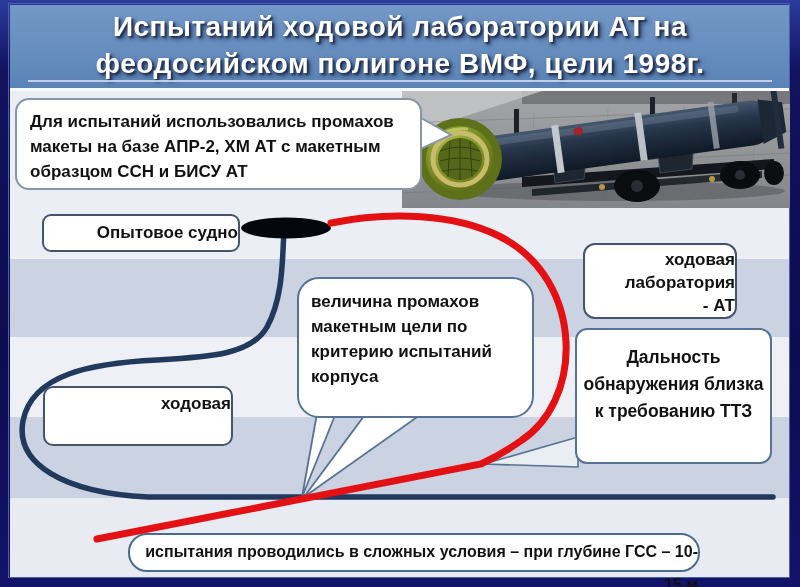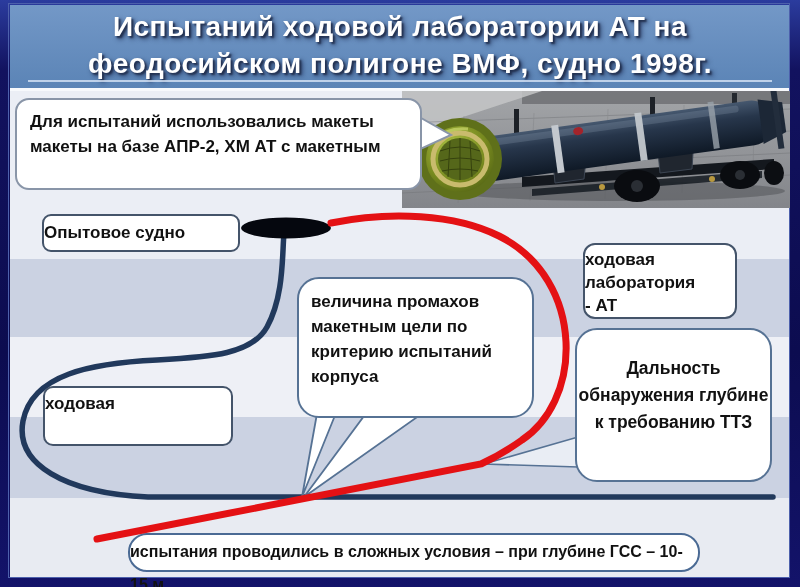--- a/index.html
+++ b/index.html
@@ -24,40 +24,40 @@
   .s3{top:337px;height:80px;background:#eef0f6;}
   .s4{top:417px;height:81px;background:#cbd2e2;}
   .s5{top:498px;height:79px;background:#e8ebf2;}
   
   .photo{position:absolute;left:402px;top:91px;width:388px;height:117px;z-index:1;}
   
   .graphics{position:absolute;left:0;top:0;z-index:2;pointer-events:none;}
   .overlay{position:absolute;left:0;top:0;z-index:6;pointer-events:none;}
   
   .box,.bubble{position:absolute;background:#fff;color:#111;box-sizing:border-box;z-index:4;}
-  .box{border:2px solid #44546a;text-align:left;}
+  .box{border:2px solid #44546a;text-align:right;}
   .bubble{border:2px solid #567294;}
   .ship-box{left:42px;top:214px;width:198px;height:38px;border-radius:9px;font-size:17px;line-height:33px;}
   .lab-at-box{left:583px;top:243px;width:154px;height:76px;border-radius:12px;font-size:17px;line-height:23px;padding-top:3px;}
   .lab-target-box{left:43px;top:386px;width:190px;height:60px;border-width:2.5px;border-radius:10px;font-size:17px;line-height:25px;padding-top:3px;}
   .bottom-box{left:128px;top:533px;width:572px;height:39px;border:2.5px solid #4a6a94;border-radius:19px;font-size:16px;line-height:33px;}
   .mockups-bubble{left:15px;top:98px;width:407px;height:92px;border-color:#8995a8;border-radius:14px;
     font-size:17px;line-height:25px;padding:9px 13px;text-align:left;}
   .miss-bubble{left:297px;top:277px;width:237px;height:141px;border-radius:22px;
     font-size:17px;line-height:25px;padding:10px 12px;text-align:left;}
-  .range-bubble{left:575px;top:328px;width:197px;height:154px;border-radius:22px;
-    font-size:17.5px;line-height:27px;padding-top:25px;text-align:center;}
+  .range-bubble{left:575px;top:328px;width:197px;height:136px;border-radius:12px;
+    font-size:17.5px;line-height:27px;padding-top:14px;text-align:center;}
 </style>
 </head>
 <body>
 
 <div class="slide">
   <div class="titlebar">
     <div class="tl">Испытаний ходовой лаборатории АТ на</div>
-    <div class="tl">феодосийском полигоне ВМФ, судно 1998г.</div>
+    <div class="tl">феодосийском полигоне ВМФ, цели 1998г.</div>
     <div class="title-underline"></div>
   </div>
 
   <div class="stripe s0"></div>
   <div class="stripe s1"></div>
   <div class="stripe s2"></div>
   <div class="stripe s3"></div>
   <div class="stripe s4"></div>
   <div class="stripe s5"></div>
 
@@ -140,22 +140,23 @@
   <svg class="graphics" width="800" height="587" viewBox="0 0 800 587">
     <path d="M 284 233 C 282 256, 284 296, 267 327 C 252 354, 212 357, 157 360 C 92 363, 32 374, 23 421 C 15 464, 64 493, 148 497 L 773 497" fill="none" stroke="#21395c" stroke-width="5.5" stroke-linecap="round"></path>
     <ellipse cx="286" cy="228" rx="45" ry="10.5" fill="#05070e"></ellipse>
     <path d="M 414 114 L 451 135 L 414 152 Z" fill="#ffffff" stroke="#8995a8" stroke-width="2"></path>
     <path d="M 318 408 L 338 408 L 302 497 Z" fill="#ffffff" stroke="#567294" stroke-width="1.8"></path>
     <path d="M 370 408 L 430 408 L 304 497 Z" fill="#ffffff" stroke="#567294" stroke-width="1.8"></path>
     <path d="M 578 437 L 578 467 L 484 464 Z" fill="#e9edf4" stroke="#567294" stroke-width="1.6"></path>
   </svg>
 
   <div class="bubble mockups-bubble">
-    <div>Для испытаний использовались макеты</div>
+    <div>Для испытаний использовались промахов</div>
     <div>макеты на базе АПР-2, ХМ АТ с макетным</div>
+    <div>образцом ССН и БИСУ АТ</div>
   </div>
 
   <div class="box ship-box">
     <span>Опытовое судно</span>
   </div>
 
   <div class="box lab-at-box">
     <div>ходовая</div>
     <div>лаборатория</div>
     <div>- АТ</div>
@@ -163,21 +164,21 @@
 
   <div class="bubble miss-bubble">
     <div>величина промахов</div>
     <div>макетным цели по</div>
     <div>критерию испытаний</div>
     <div>корпуса</div>
   </div>
 
   <div class="bubble range-bubble">
     <div>Дальность</div>
-    <div>обнаружения глубине</div>
+    <div>обнаружения близка</div>
     <div>к требованию ТТЗ</div>
   </div>
 
   <div class="box lab-target-box">
     <div>ходовая</div>
   </div>
 
   <div class="box bottom-box">
     <span>испытания проводились в сложных условия – при глубине ГСС – 10-15 м</span>
   </div>

